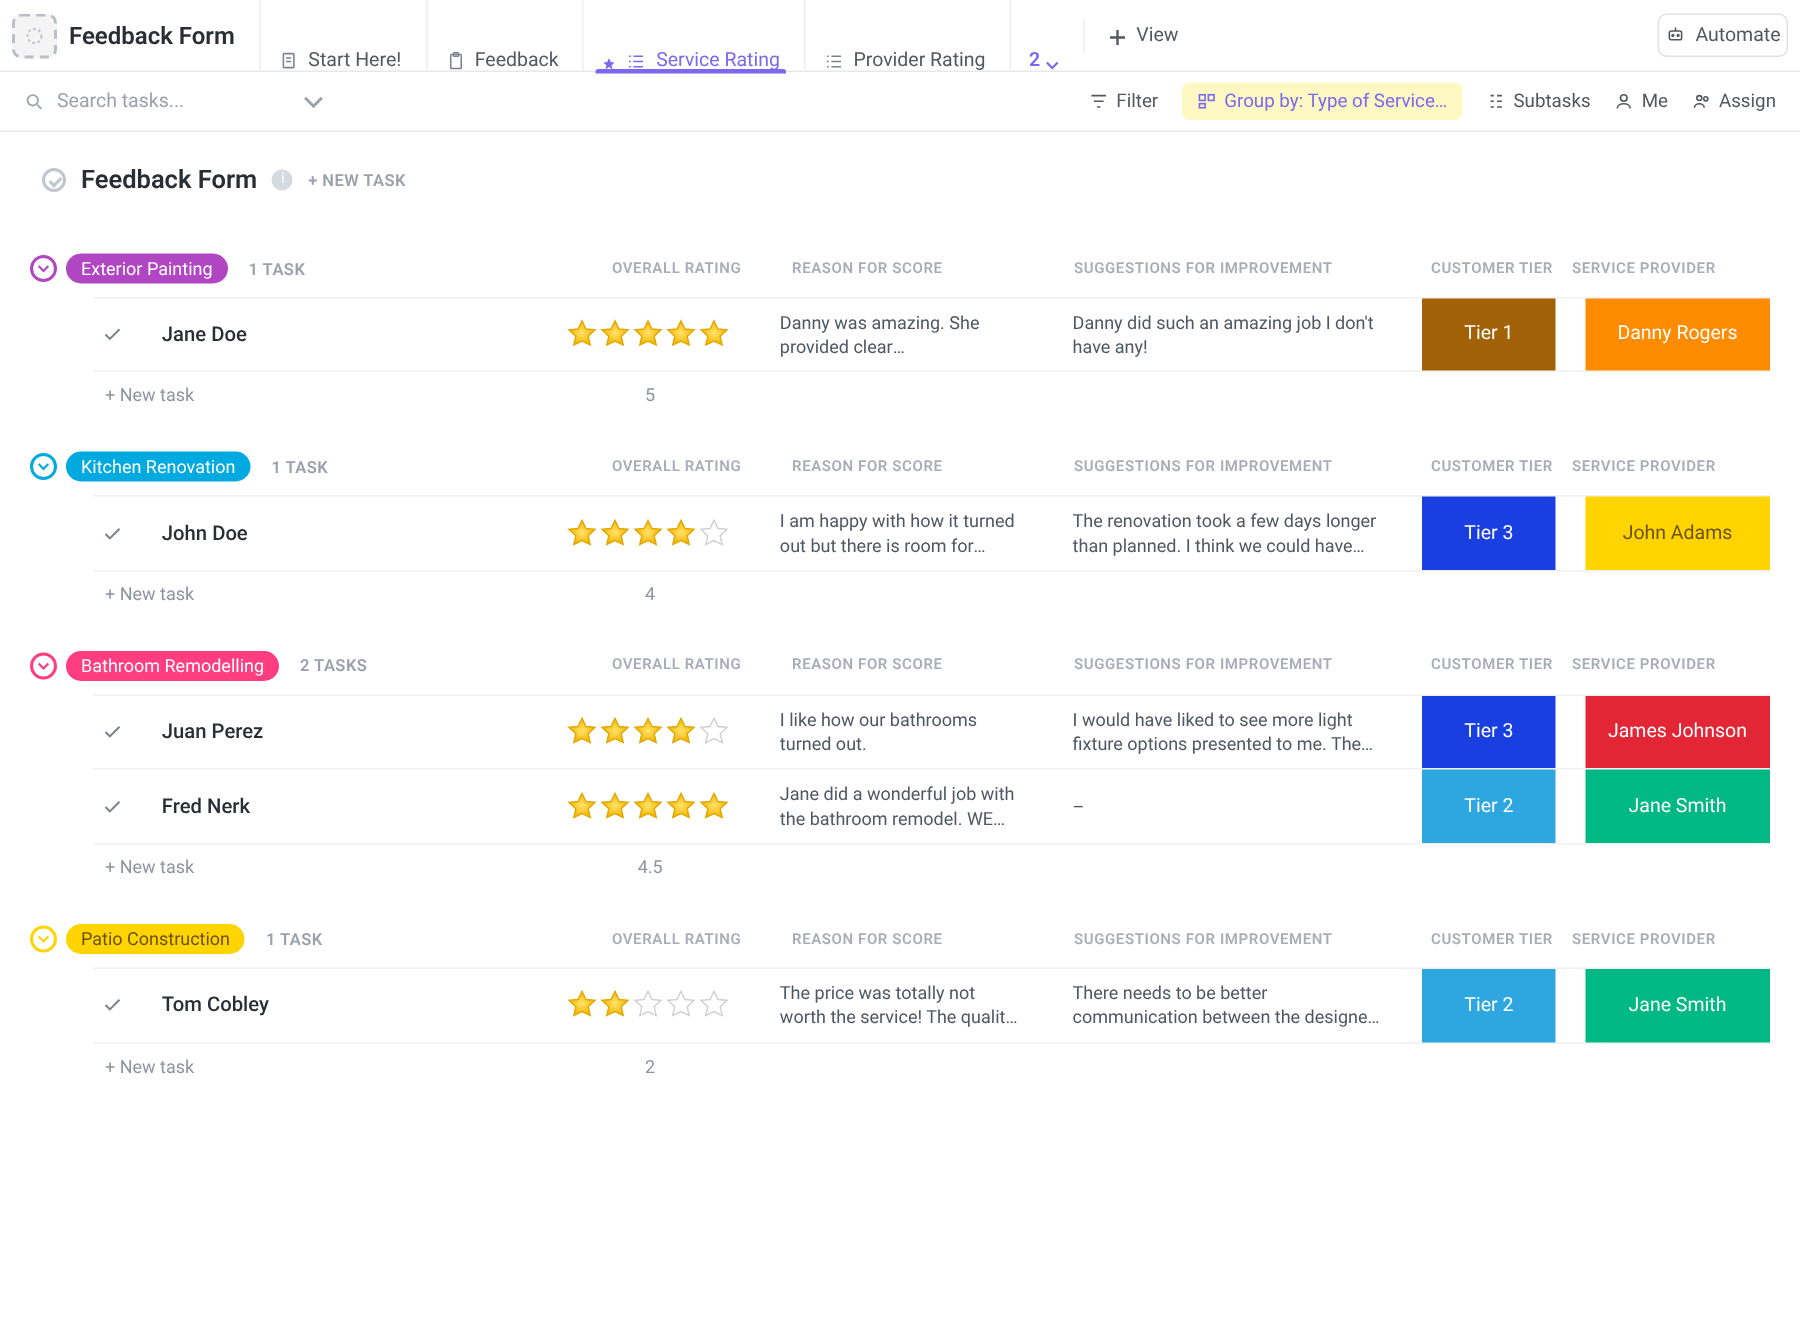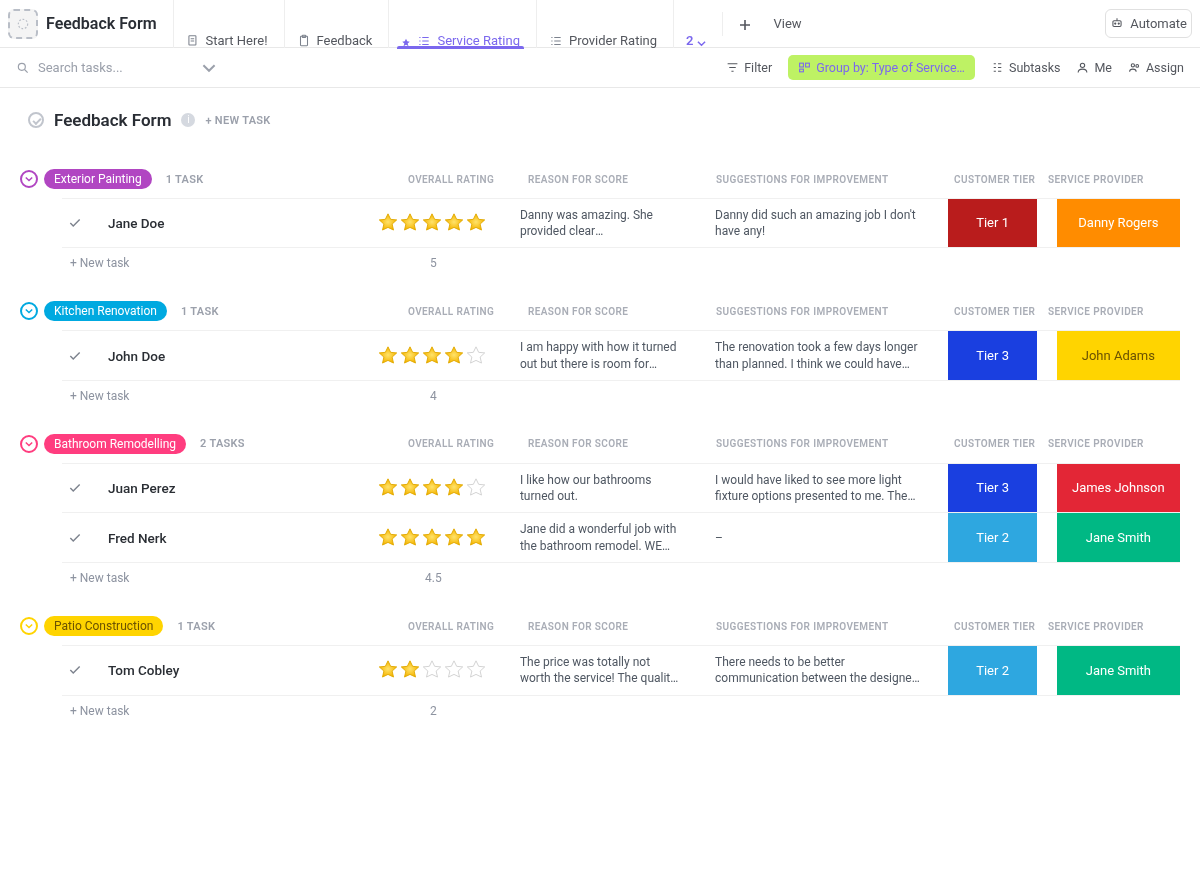--- a/index.html
+++ b/index.html
@@ -8,33 +8,33 @@
 
 .topnav { display: flex; align-items: center; height: 48px; border-bottom: 1px solid #e8e8e8; padding: 0 8px; gap: 4px; }
 .app-icon { width: 30px; height: 30px; border: 2px dashed #b9bec7; border-radius: 6px; margin-right: 4px; background: #f4f4f4; display:flex; align-items:center; justify-content:center;}
 .app-title { font-size: 16px; font-weight: 600; margin-right: 12px; }
 .tab { display: flex; align-items: flex-end; gap: 6px; padding: 0 12px; height: 48px; font-size: 13px; color: #54575e; border-left: 1px solid #eee; cursor: pointer; white-space: nowrap; position: relative; }
 .tab.active { color: #7b68ee; }
 .tab.active::after { content:''; position:absolute; bottom:-1px; left:8px; right:8px; height:3px; background:#7b68ee; border-radius:2px 2px 0 0;}
 .tab-ico { width: 14px; height: 14px; flex-shrink:0; }
 .chev { width:9px; height:9px; }
 .topnav .sep { width:1px; height:24px; background:#eee; }
-.add-view { display:flex; align-items:flex-end; gap:22px; padding:0 12px; font-size:13px; color:#54575e; cursor:pointer;}
+.add-view { display:flex; align-items:flex-end; gap:6px; padding:0 12px; font-size:13px; color:#54575e; cursor:pointer;}
 .topnav .spacer { flex:1; }
 .automate-btn { display:flex; align-items:flex-start; gap:6px; padding:6px 4px; border:1px solid #e0e0e0; border-radius:6px; font-size:13px; color:#54575e; cursor:pointer; margin-left:8px;}
 
 
 .toolbar { display:flex; align-items:center; height:40px; border-bottom:1px solid #e8e8e8; padding:0 16px; gap:16px;}
 .search-wrap { display:flex; align-items:flex-end; gap:8px; width:200px; color:#9ba0ab; font-size:13px; cursor:text;}
 .search-wrap svg{width:14px;height:14px;}
 .search-chev{margin-left:auto;}
 .toolbar .spacer{flex:1;}
 .tool-btn{display:flex;align-items:center;gap:5px;font-size:12.5px;color:#54575e;cursor:pointer;white-space:nowrap;}
 .tool-btn svg{width:13px;height:13px;}
-.tool-btn.pill{background:#bef264;color:#7b68ee;padding:5px 10px;border-radius:5px;}
+.tool-btn.pill{background:#fef9c3;color:#7b68ee;padding:5px 10px;border-radius:5px;}
 
 
 .page-hdr{display:flex;align-items:center;gap:10px;padding:22px 28px 6px 28px;}
 .page-hdr .status-circ{width:16px;height:16px;border:2px solid #c1c5cd;border-radius:50%;position:relative;}
 .page-hdr .status-circ::after{content:'';position:absolute;left:3px;top:4px;width:6px;height:3px;border-left:2px solid #c1c5cd;border-bottom:2px solid #c1c5cd;transform:rotate(-45deg);}
 .page-hdr h2{font-size:17px;font-weight:600;}
 .info-dot{width:14px;height:14px;background:#d5d9e0;border-radius:50%;color:#fff;font-size:10px;line-height:14px;text-align:center;}
 .new-task-h{font-size:11px;color:#9ba0ab;font-weight:600;letter-spacing:0.3px;cursor:pointer;}
 
 
@@ -272,21 +272,21 @@
                 <path d="M12 2l2.9 6 6.6.6-5 4.6 1.5 6.5L12 16.8 6 19.7l1.5-6.5-5-4.6 6.6-.6z" fill="url(#g)" stroke="#e0a800" stroke-width="1"></path>
               </svg>
             </div>
           </div>
           <div class="rcell col-reason">
             <span class="txt">Danny was amazing. She provided clear communication of time…</span>
           </div>
           <div class="rcell col-sugg">
             <span class="txt">Danny did such an amazing job I don't have any!</span>
           </div>
-          <div class="rcell col-tier tiercell" style="background:#b91c1c">Tier 1</div>
+          <div class="rcell col-tier tiercell" style="background:#a16207">Tier 1</div>
           <div class="rcell col-prov provcell" style="background:#ff8c00;color:#fff">Danny Rogers</div>
         </div>
       </div>
       <div class="gfoot">
         <span class="new">+ New task</span>
         <span class="avg">5</span>
       </div>
     </div>
     <div class="group">
       <div class="ghdr">

